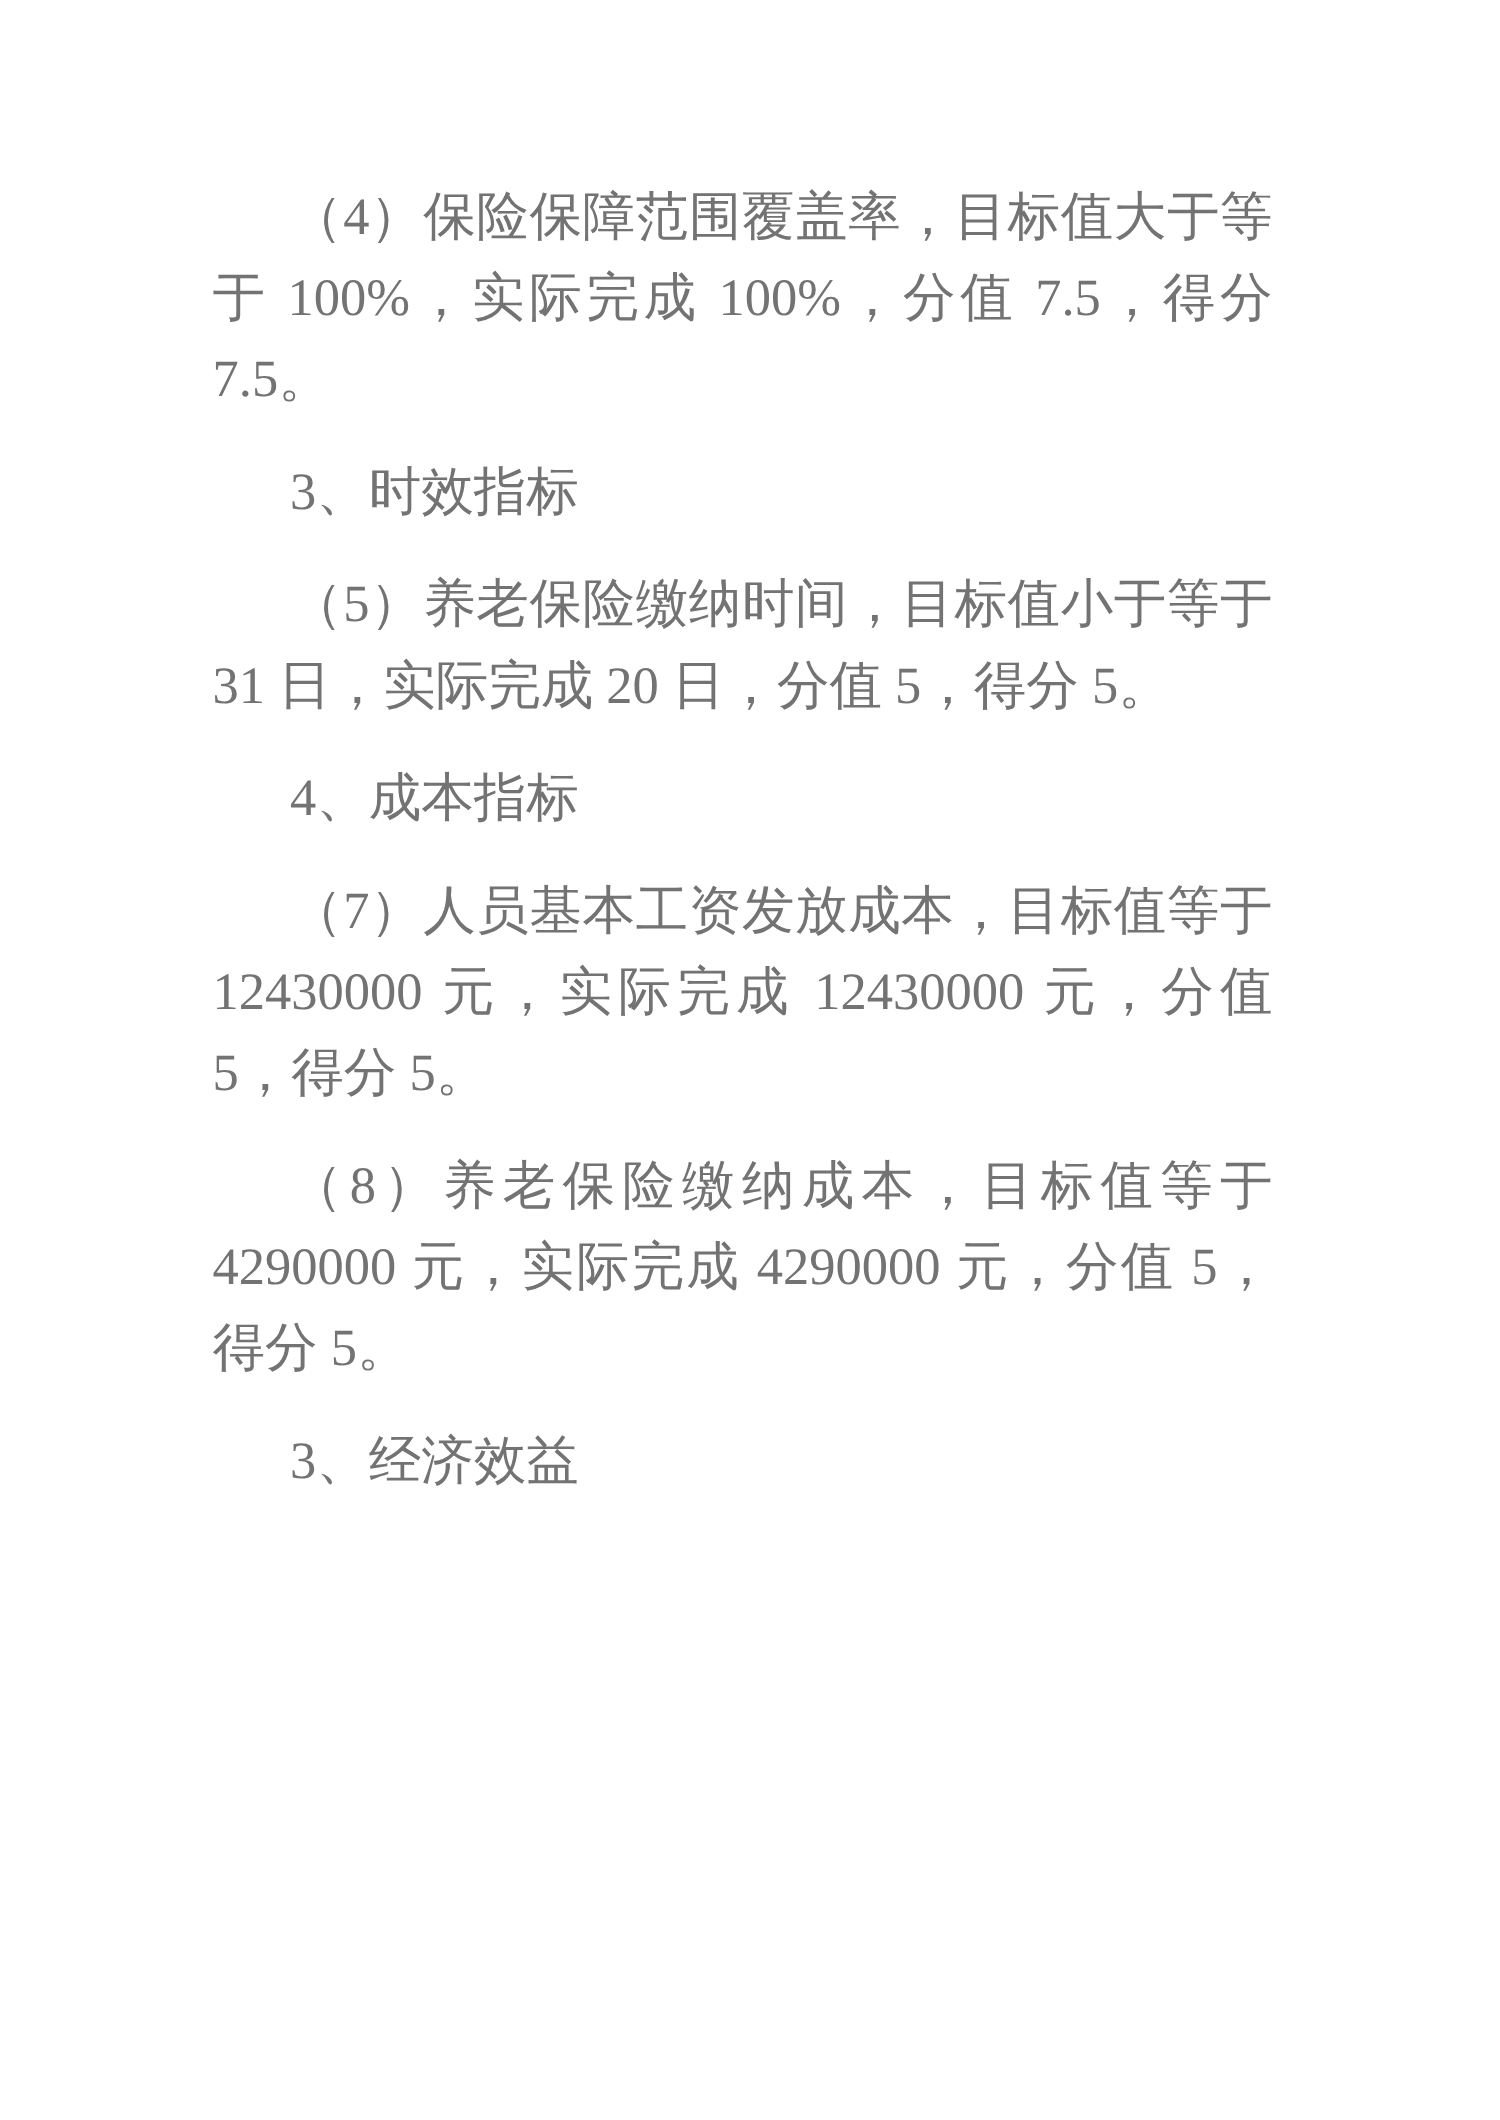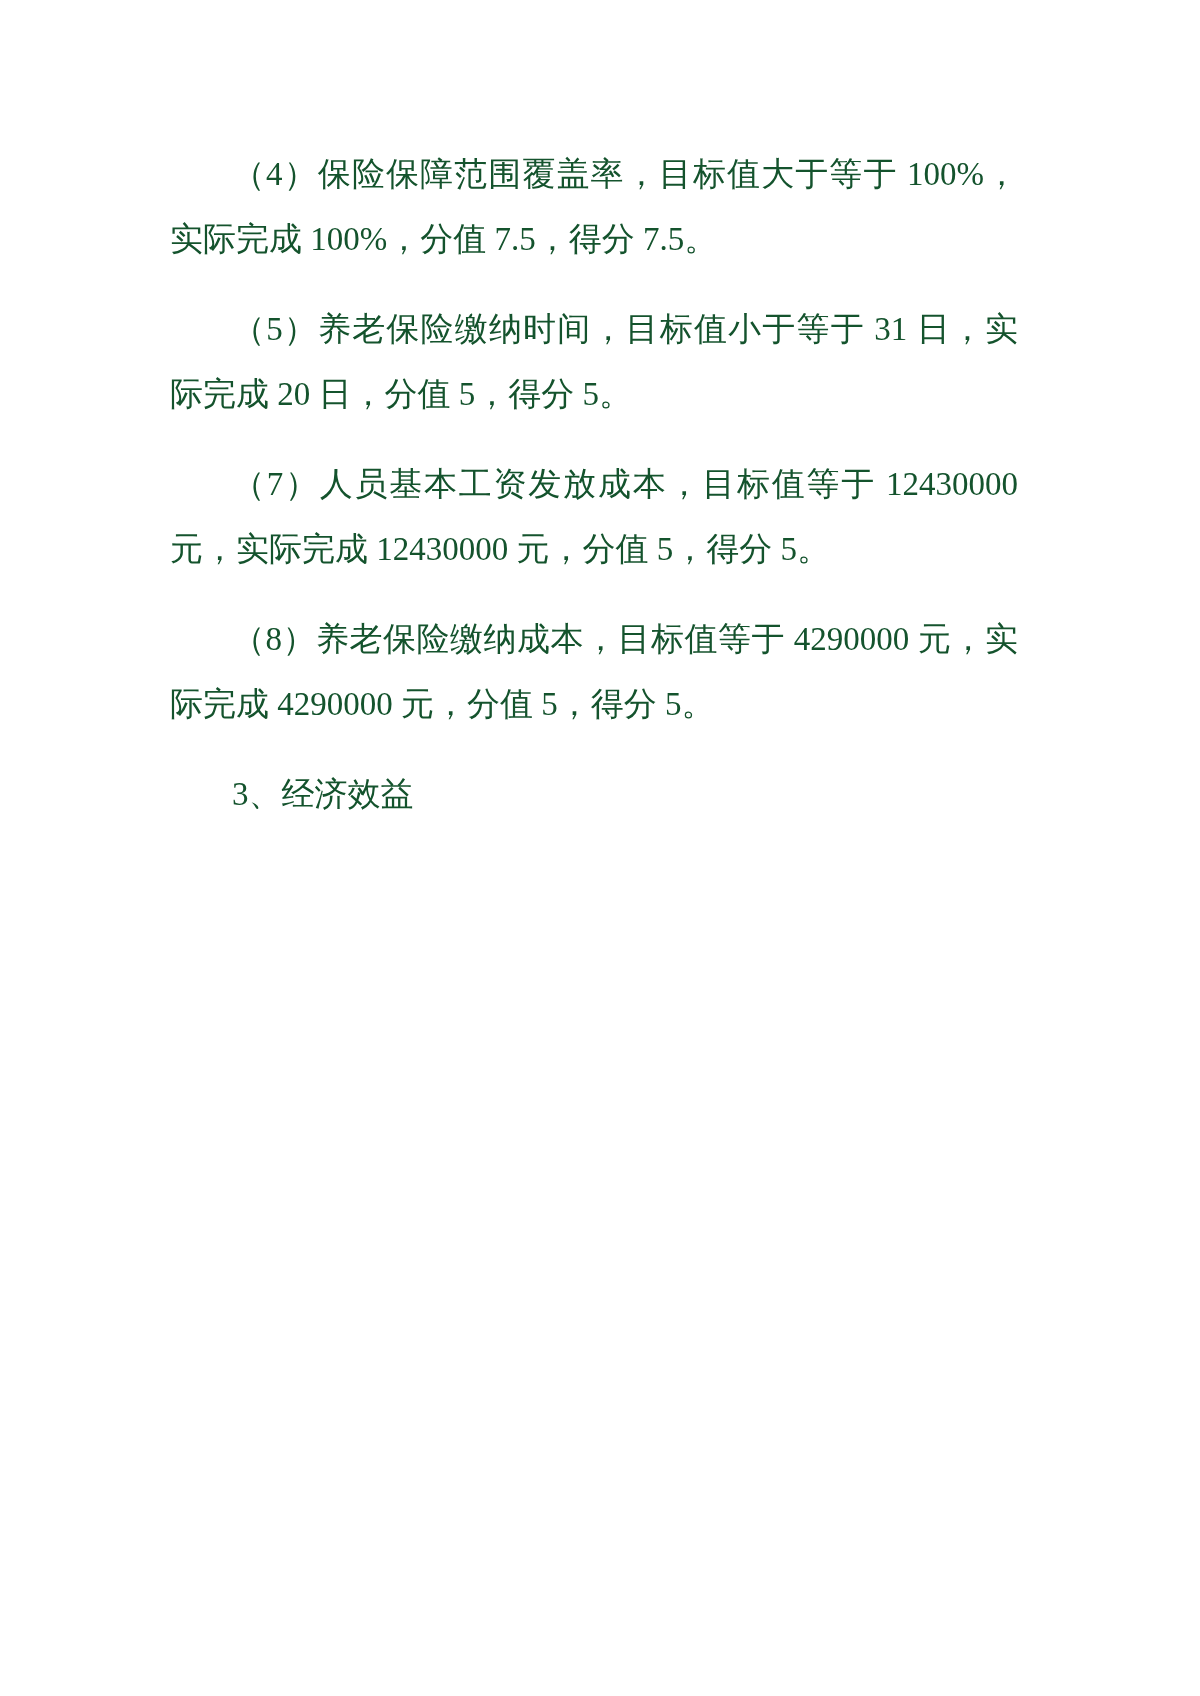--- a/index.html
+++ b/index.html
@@ -23,33 +23,35 @@
     background: #ffffff;
   }
   .content {
     position: absolute;
     left: 170px;
     top: 142px;
     width: 848px;
   }
   .para {
     margin: 0 0 25px 0;
-    font-size: 33px;
+    font-size: 42px;
     line-height: 65px;
-    color: #14532d;
+    color: #737373;
     text-align: justify;
     text-indent: 62px;
     word-break: normal;
     overflow-wrap: break-word;
   }
 </style>
 </head>
 <body>
 
 <main class="page">
   <div class="content">
       <p class="para">（4）保险保障范围覆盖率，目标值大于等于 100%，实际完成 100%，分值 7.5，得分 7.5。</p>
+      <p class="para">3、时效指标</p>
       <p class="para">（5）养老保险缴纳时间，目标值小于等于 31 日，实际完成 20 日，分值 5，得分 5。</p>
+      <p class="para">4、成本指标</p>
       <p class="para">（7）人员基本工资发放成本，目标值等于 12430000 元，实际完成 12430000 元，分值 5，得分 5。</p>
       <p class="para">（8）养老保险缴纳成本，目标值等于 4290000 元，实际完成 4290000 元，分值 5，得分 5。</p>
       <p class="para">3、经济效益</p>
     </div>
 </main>
 
 </body></html>

